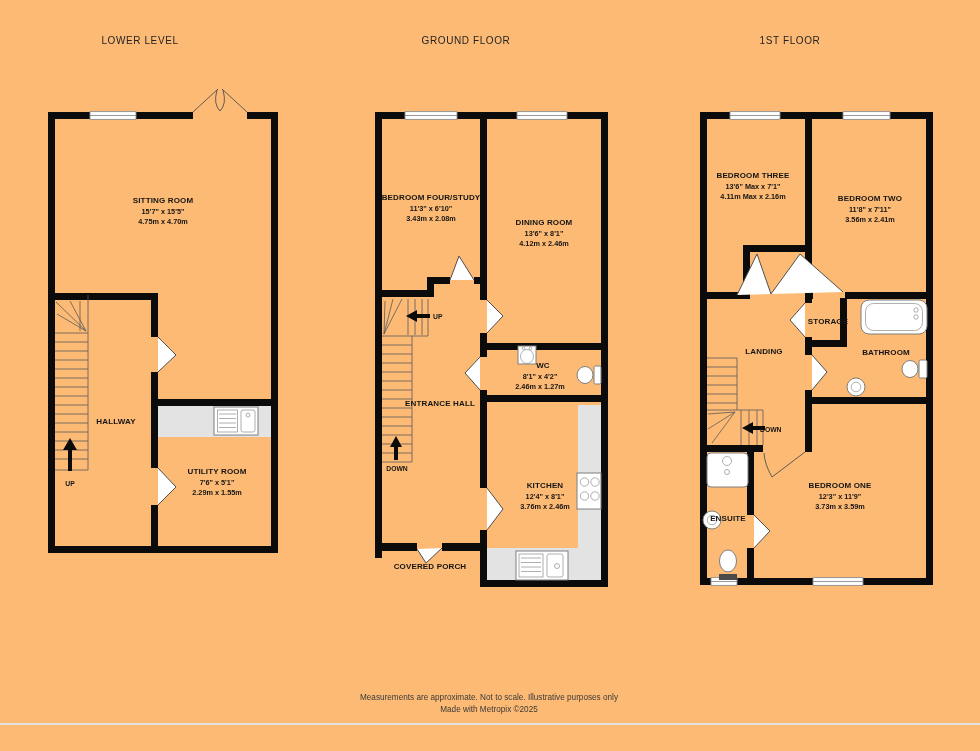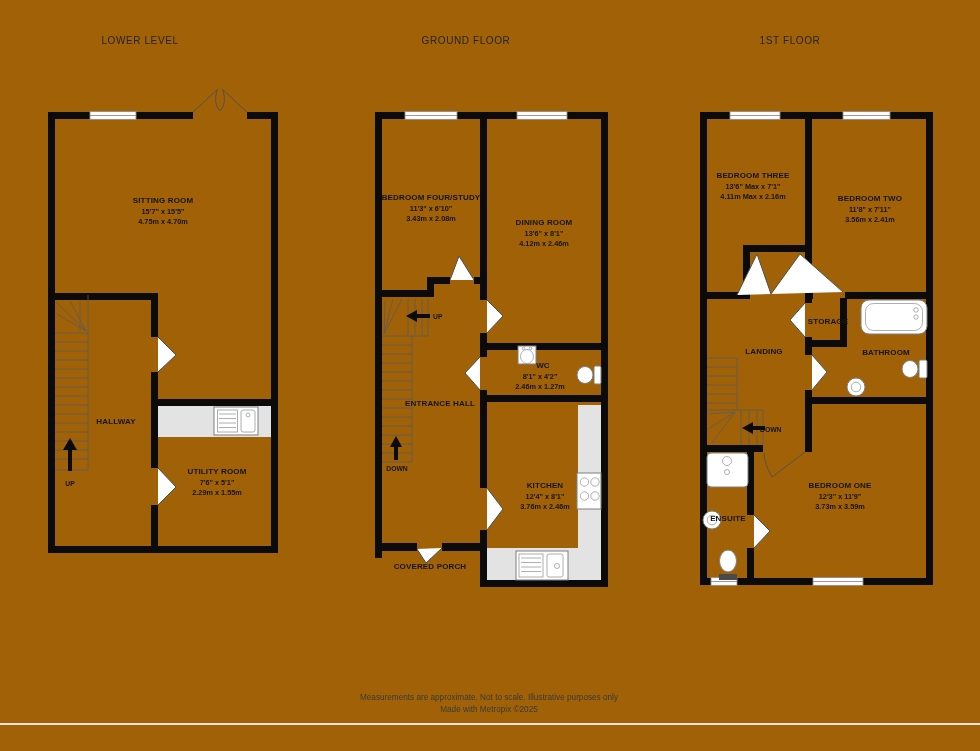--- a/index.html
+++ b/index.html
@@ -1,16 +1,16 @@
 <!DOCTYPE html>
 <html><head>
 <meta charset="utf-8">
 <style>
   html,body{margin:0;padding:0;background:#ffffff;}
-  .page{position:relative;width:980px;height:751px;background:#a16207;overflow:hidden;}
+  .page{position:relative;width:980px;height:751px;background:#fdba74;overflow:hidden;}
   svg{display:block;}
   text{font-family:"Liberation Sans","DejaVu Sans",sans-serif;fill:#141414;}
   .rname{font-size:8px;font-weight:700;letter-spacing:.15px;}
   .rdim{font-size:7.3px;font-weight:700;}
   .sml{font-size:6.8px;font-weight:700;}
   .title{font-size:10px;fill:#242424;letter-spacing:.6px;}
   .foot{font-size:8.2px;fill:#3a3a3a;}
   .wall{fill:#0b0b0b;}
   .win{fill:#fdfdfd;stroke:#8f8f8f;stroke-width:.9;}
   .winline{stroke:#8f8f8f;stroke-width:.9;}

